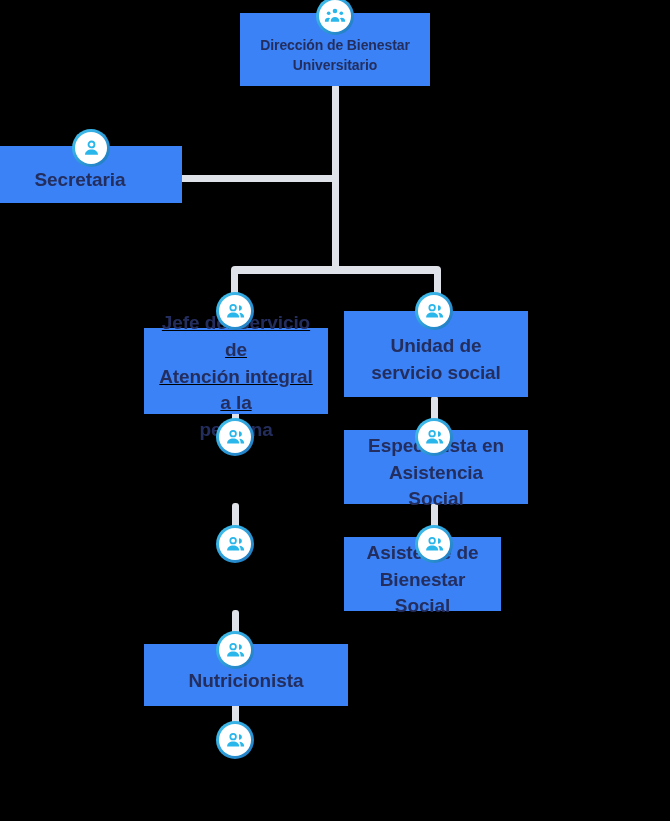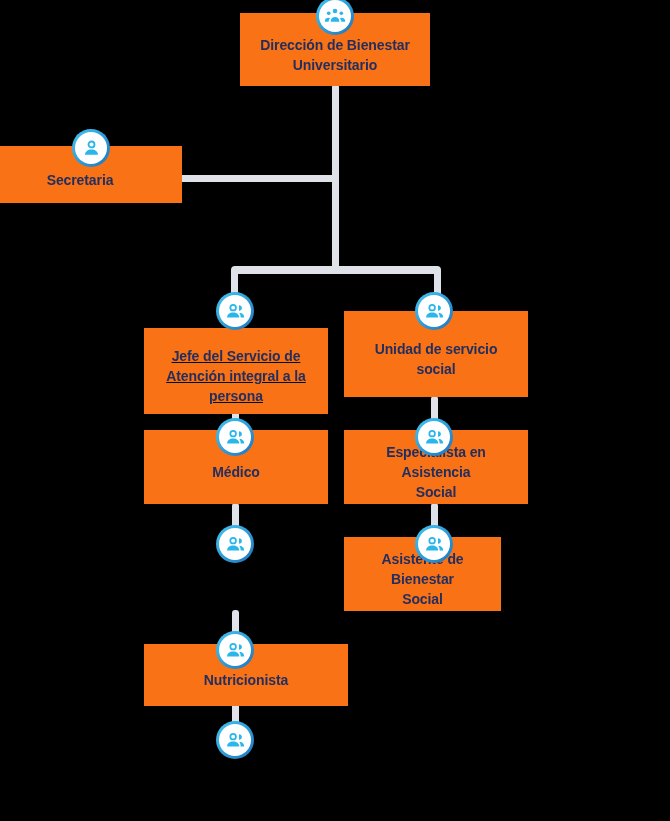--- a/index.html
+++ b/index.html
@@ -35,32 +35,32 @@
   .split-leg {
     position: absolute;
     background: #dfe3e9;
     width: 7px;
     border-radius: 0 0 3px 3px;
   }
 
   
   .node {
     position: absolute;
-    background: #f97316;
+    background: #3b82f6;
     box-sizing: border-box;
     display: flex;
     align-items: center;
     justify-content: center;
     text-align: center;
     padding: 22px 10px 10px 10px;
   }
   .node-label {
     color: #242e5e;
     font-weight: bold;
-    font-size: 14px;
+    font-size: 19px;
     line-height: 1.42;
     letter-spacing: -0.1px;
     white-space: pre-line;
   }
   .node-label.lg {
     font-size: 14px;
   }
 
   
   .badge {
@@ -169,23 +169,20 @@
 
   <div class="badge-shadow" style="left:220px; top:424px;"></div>
   <div class="badge" style="left:216px; top:418px;">
     <svg width="21" height="21" viewBox="0 0 24 24" aria-hidden="true">
       <circle cx="9.3" cy="7.6" r="3.2" fill="none" stroke="#29b6ea" stroke-width="2.0"></circle>
       <path d="M2.4 18.8c0-3.5 3.1-5.6 6.9-5.6s6.9 2.1 6.9 5.6z" fill="#29b6ea"></path>
       <path d="M16.0 4.8c1.9 0 3.3 1.4 3.3 3.1s-1.4 3.1-3.3 3.1z" fill="#29b6ea"></path>
       <path d="M17.1 13.5c2.8 0.3 4.8 2.2 4.8 5.3h-4.0c0-2.0-0.4-3.8-1.4-5.2z" fill="#29b6ea"></path>
     </svg>
   </div>
-  <div class="node" style="left:144px; top:430px; width:184px; height:74px;">
-    <span class="node-label">Médico</span>
-  </div>
 
   <div class="badge-shadow" style="left:419px; top:424px;"></div>
   <div class="badge" style="left:415px; top:418px;">
     <svg width="21" height="21" viewBox="0 0 24 24" aria-hidden="true">
       <circle cx="9.3" cy="7.6" r="3.2" fill="none" stroke="#29b6ea" stroke-width="2.0"></circle>
       <path d="M2.4 18.8c0-3.5 3.1-5.6 6.9-5.6s6.9 2.1 6.9 5.6z" fill="#29b6ea"></path>
       <path d="M16.0 4.8c1.9 0 3.3 1.4 3.3 3.1s-1.4 3.1-3.3 3.1z" fill="#29b6ea"></path>
       <path d="M17.1 13.5c2.8 0.3 4.8 2.2 4.8 5.3h-4.0c0-2.0-0.4-3.8-1.4-5.2z" fill="#29b6ea"></path>
     </svg>
   </div>

